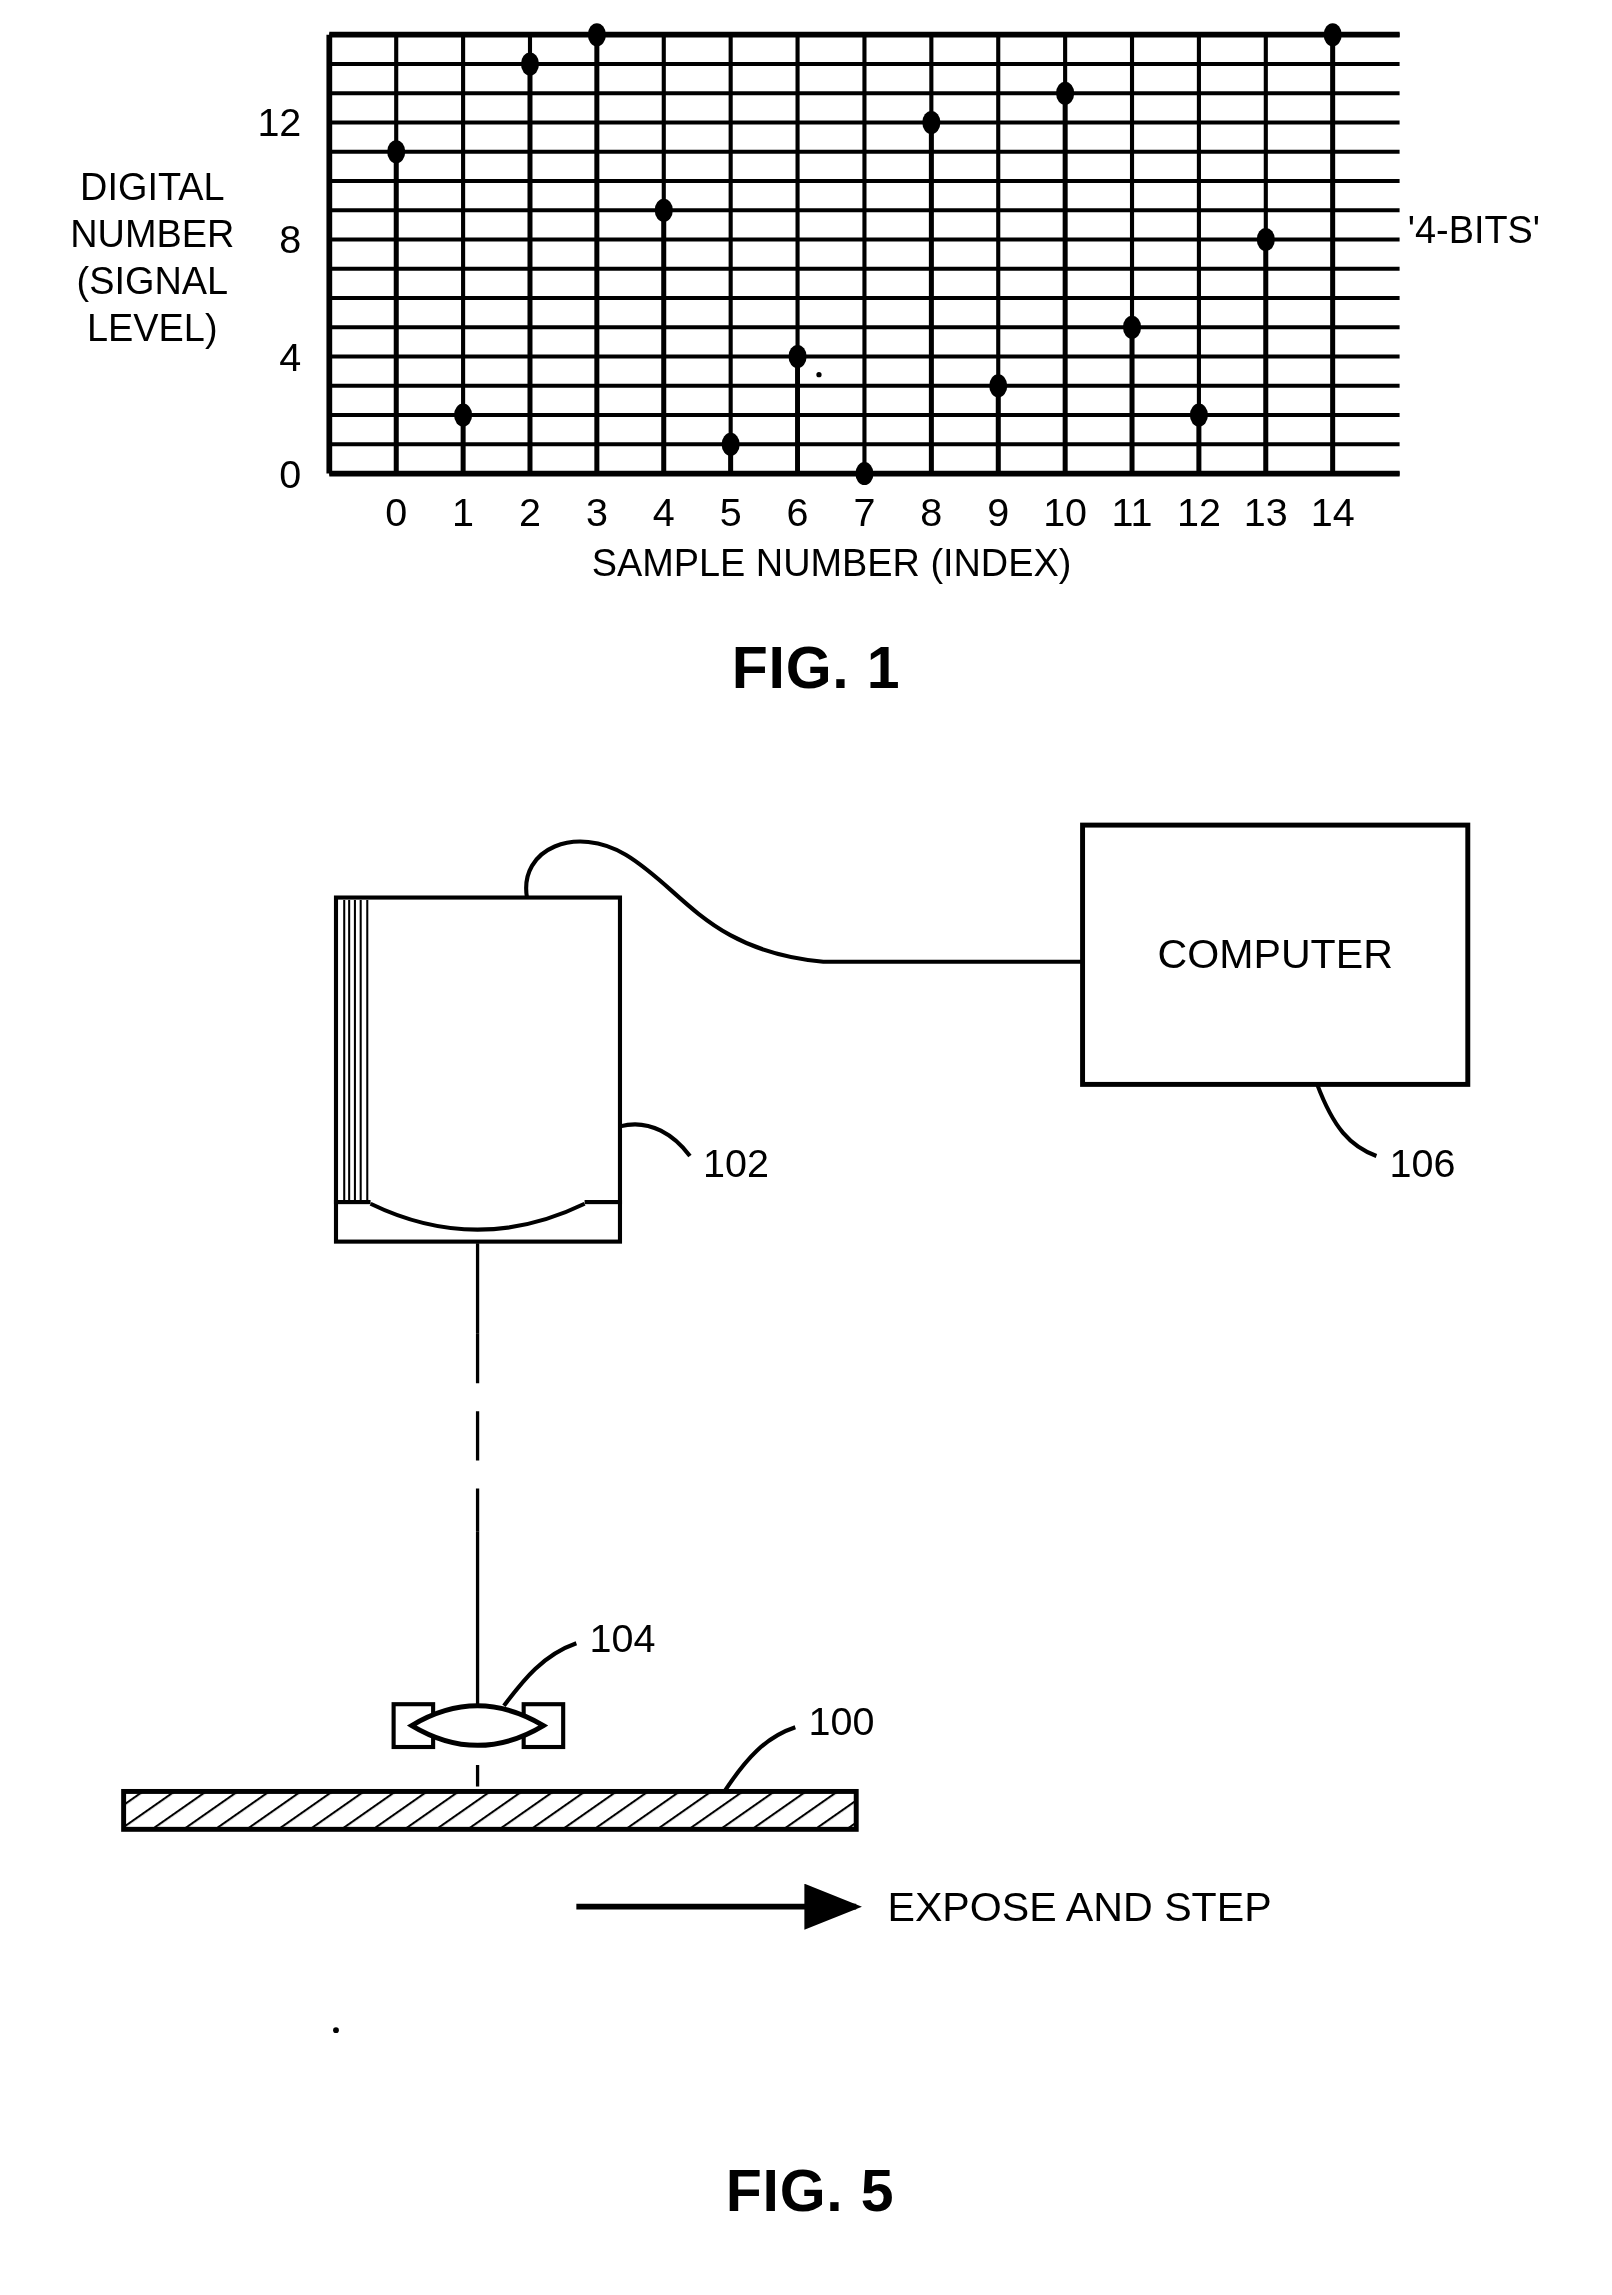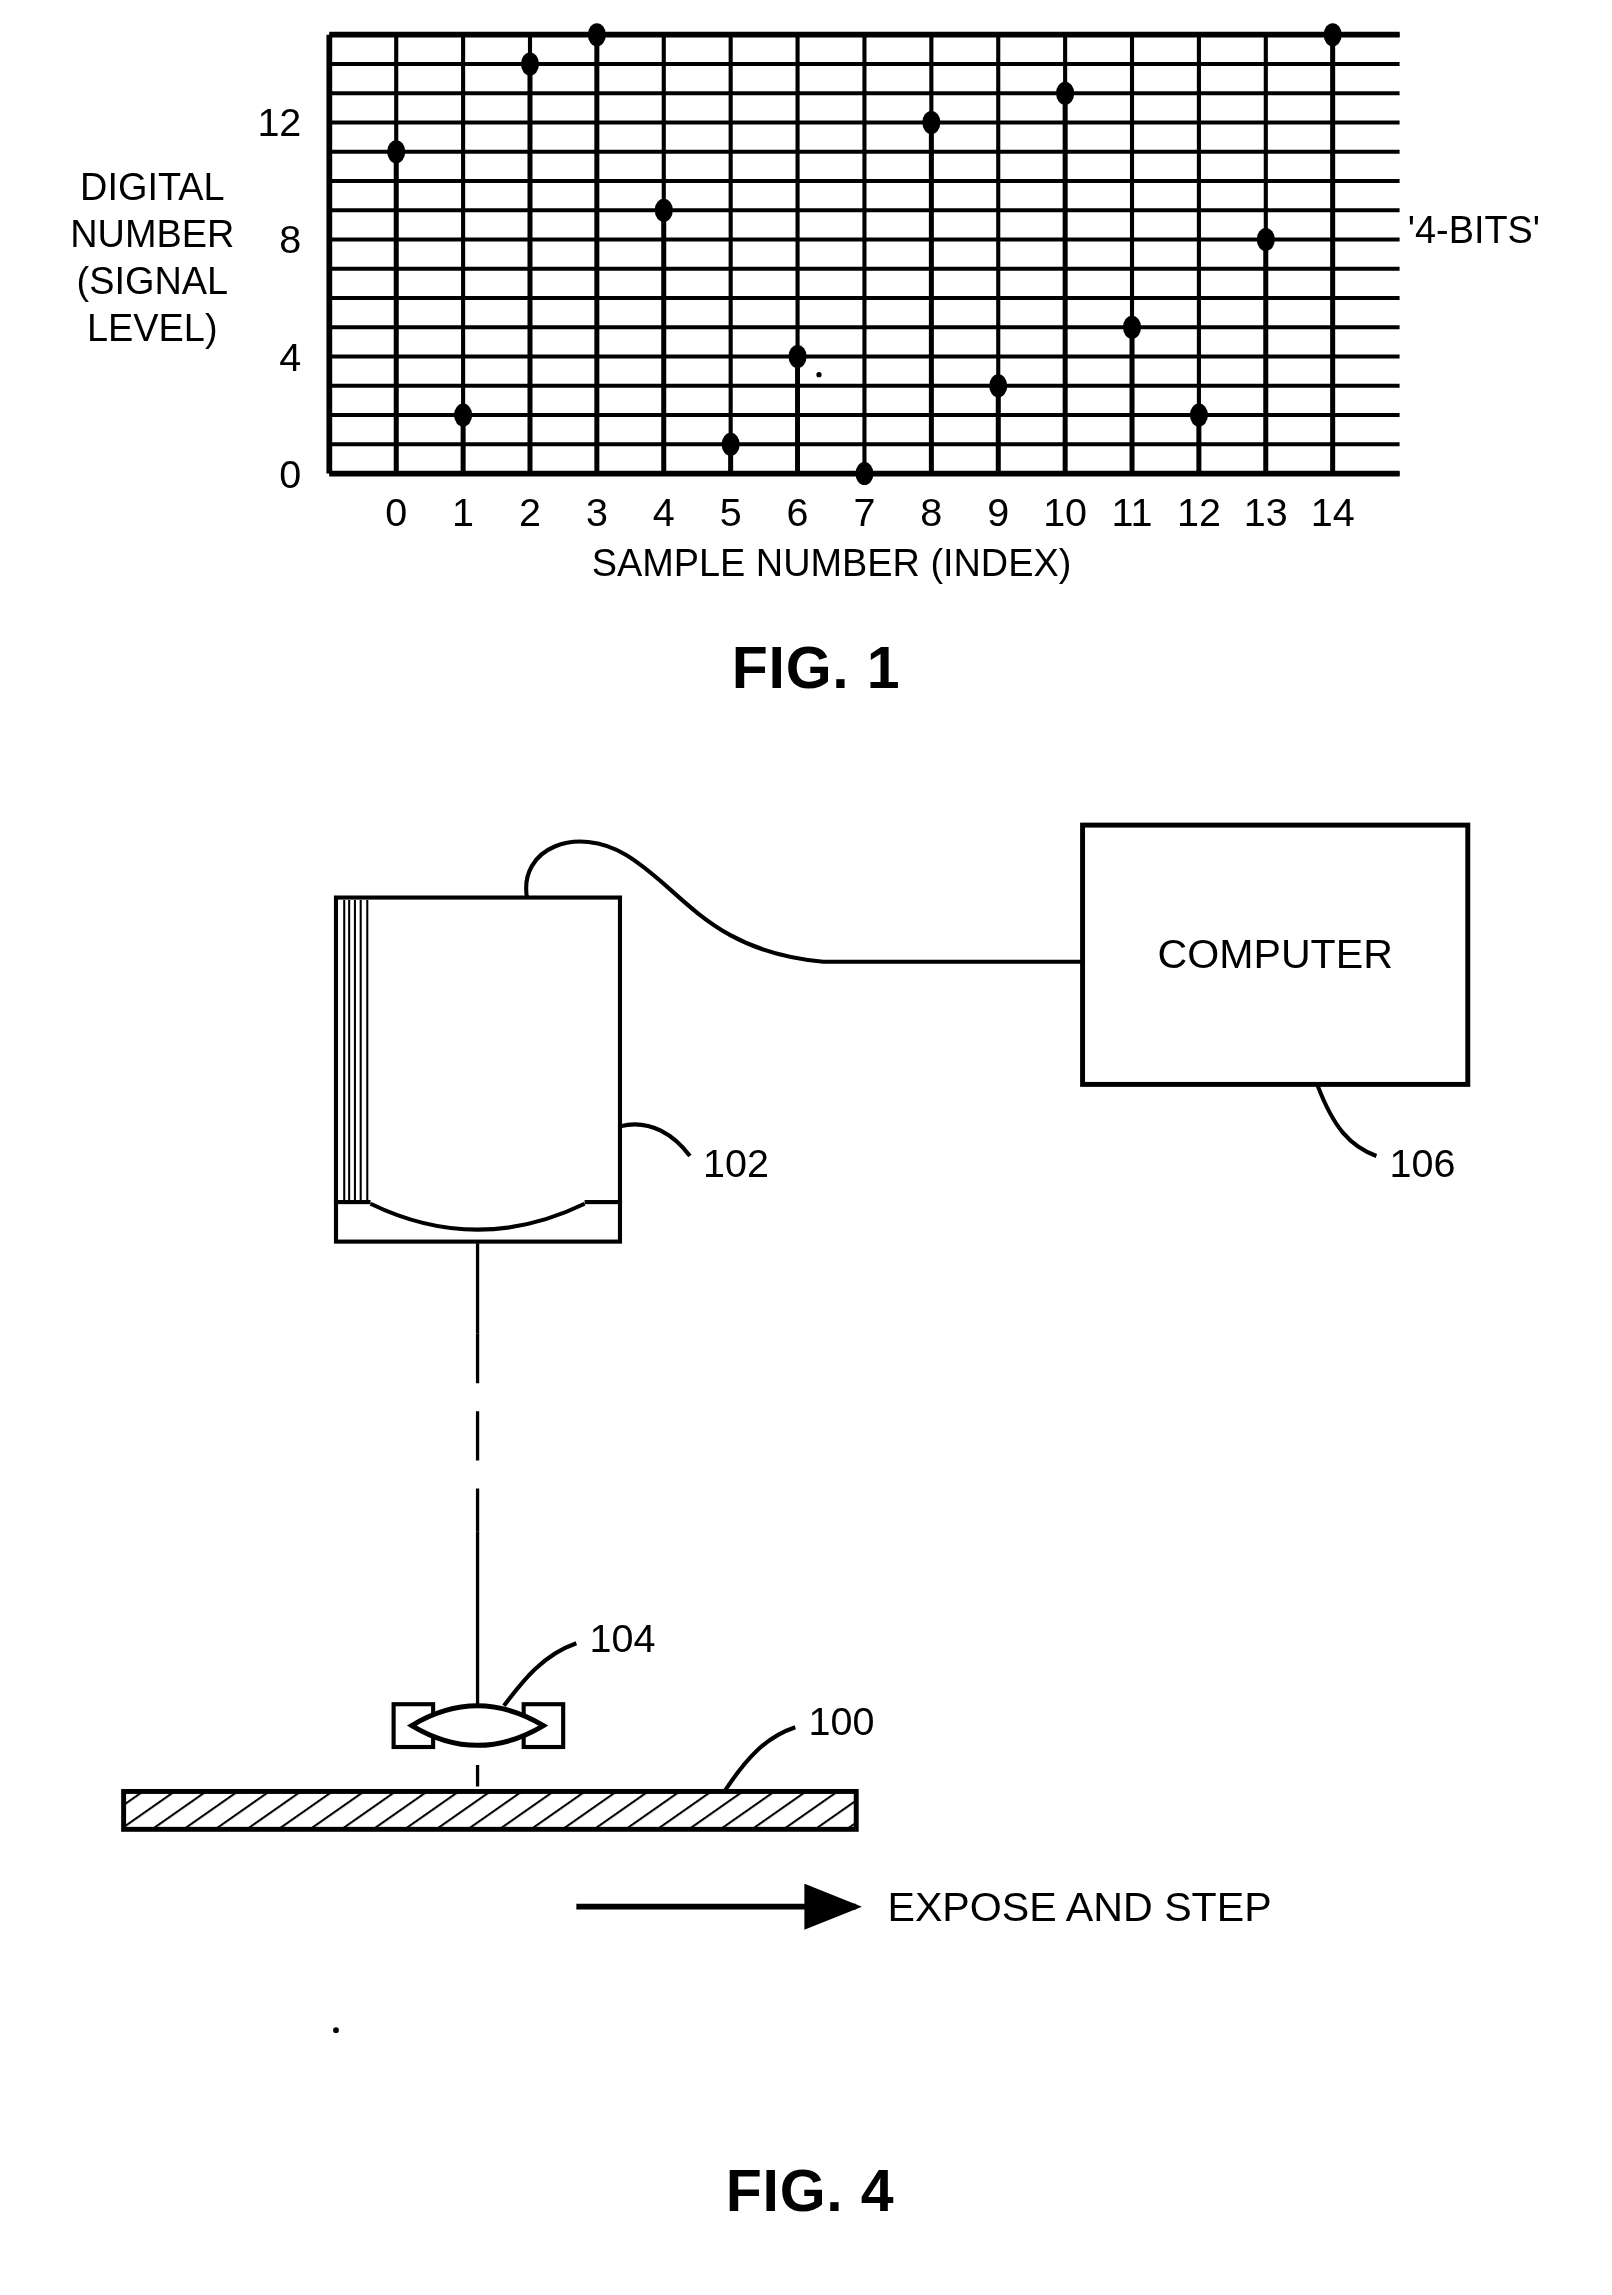--- a/index.html
+++ b/index.html
@@ -230,17 +230,17 @@
 
       <path d="M880,1196 C906,1156 930,1130 966,1118" fill="none" stroke="#000" stroke-width="5"></path>
       <text class="svgtext" x="982" y="1128" font-size="48" text-anchor="start">100</text>
 
       <line x1="700" y1="1336" x2="1040" y2="1336" stroke="#000" stroke-width="7" marker-end="url(#arrowhead)"></line>
       <text class="svgtext" x="1078" y="1354" font-size="50" text-anchor="start">EXPOSE AND STEP</text>
 
       <circle cx="408" cy="1486" r="3.5" fill="#000"></circle>
     </svg>
 
-    <div class="fig-caption" id="fig4-caption">FIG. 4</div>
+    <div class="fig-caption" id="fig4-caption">FIG. 5</div>
   </div>
 
 </div>
 
 
 </body></html>

